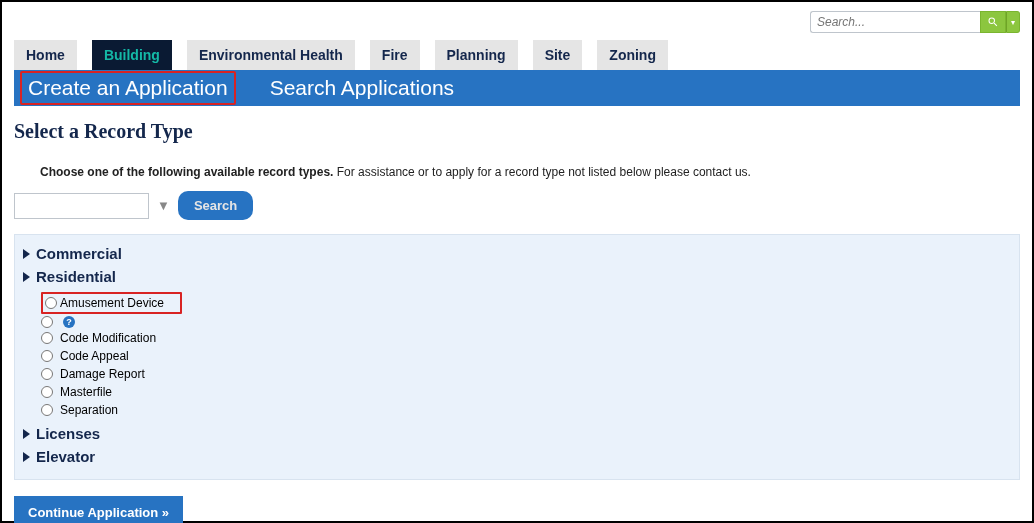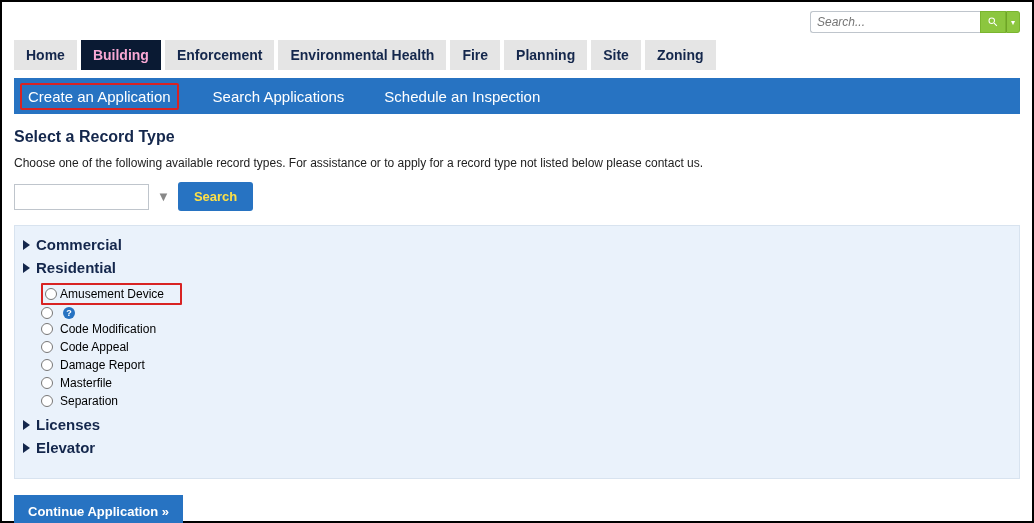--- a/index.html
+++ b/index.html
@@ -64,68 +64,69 @@
     align-items: center;
     justify-content: center;
     cursor: pointer;
     border-radius: 0 3px 3px 0;
     font-size: 8px;
     color: #fff;
   }
   
   .main-tabs {
     display: flex;
-    gap: 4px;
-    margin-bottom: 8px;
+    gap: 15px;
+    margin-bottom: 0;
   }
   .main-tab {
     background: #e5e5e5;
     color: #14274c;
     font-weight: bold;
     font-size: 14px;
     padding: 7px 12px;
     cursor: pointer;
   }
   .main-tab.active {
     background: #0a1a33;
-    color: #f9a8d4;
+    color: #14b8a6;
   }
   
   .subnav {
     background: #2773c2;
     height: 36px;
     display: flex;
     align-items: center;
     padding: 0 6px;
     gap: 28px;
   }
   .subnav-item {
     color: #fff;
-    font-size: 15px;
+    font-size: 21px;
     cursor: pointer;
     padding: 5px 6px;
   }
   .subnav-item.highlight {
     border: 2px solid #d82323;
     border-radius: 2px;
     padding: 3px 6px;
   }
   
   .page-title {
     color: #14274c;
-    font-size: 16px;
-    font-weight: bold;
-    margin: 14px 0 10px 0;
+    font-size: 20px;
+    font-weight: bold;
+    margin: 14px 0 22px 0;
+    font-family: Liberation Serif, serif;
   }
   .instruction {
     font-size: 12px;
     color: #222;
     margin-bottom: 12px;
   }
-  .instruction .bold { font-weight: normal; }
+  .instruction .bold { font-weight: bold; margin-left: 26px; }
   
   .filter-row {
     display: flex;
     align-items: center;
     gap: 8px;
     margin-bottom: 14px;
   }
   .filter-input {
     width: 135px;
     height: 26px;
@@ -133,23 +134,23 @@
     padding: 0 4px;
     outline: none;
   }
   .funnel-icon {
     color: #888;
     cursor: pointer;
     font-size: 13px;
   }
   .search-blue-btn {
     background: #2773c2;
-    color: #fde047;
+    color: #e5e5e5;
     border: none;
-    border-radius: 3px;
+    border-radius: 10px;
     padding: 7px 16px;
     font-weight: bold;
     font-size: 13px;
     cursor: pointer;
   }
   
   .record-panel {
     background: #eaf2fb;
     border: 1px solid #d8e3ef;
     padding: 10px 8px 14px 8px;
@@ -245,32 +246,30 @@
       </button>
       <button class="search-btn-drop">
         <span>▾</span>
       </button>
     </div>
   </div>
 
   <div class="main-tabs">
     <div class="main-tab">Home</div>
     <div class="main-tab active">Building</div>
-    <div class="main-tab">Enforcement</div>
     <div class="main-tab">Environmental Health</div>
     <div class="main-tab">Fire</div>
     <div class="main-tab">Planning</div>
     <div class="main-tab">Site</div>
     <div class="main-tab">Zoning</div>
   </div>
 
   <div class="subnav">
     <span class="subnav-item highlight">Create an Application</span>
     <span class="subnav-item">Search Applications</span>
-    <span class="subnav-item">Schedule an Inspection</span>
   </div>
 
   <div class="page-title">Select a Record Type</div>
 
   <div class="instruction">
     <span class="bold">Choose one of the following available record types.</span><span> For assistance or to apply for a record type not listed below please contact us.</span>
   </div>
 
   <div class="filter-row">
     <input class="filter-input" type="text" style="">
@@ -329,21 +328,21 @@
       </div>
     </div>
 
     <div class="cat">
       <div class="cat-header">
         <span class="arrow-icon arrow-right"></span>
         <span>Licenses</span>
       </div>
     </div>
 
-    <div class="cat" style="margin-bottom:8px;text-align:center;">
+    <div class="cat" style="margin-bottom:0;text-align:center;">
       <div class="cat-header">
         <span class="arrow-icon arrow-right"></span>
         <span>Elevator</span>
       </div>
     </div>
 
   </div>
 
   <button class="continue-btn">Continue Application »</button>
 

